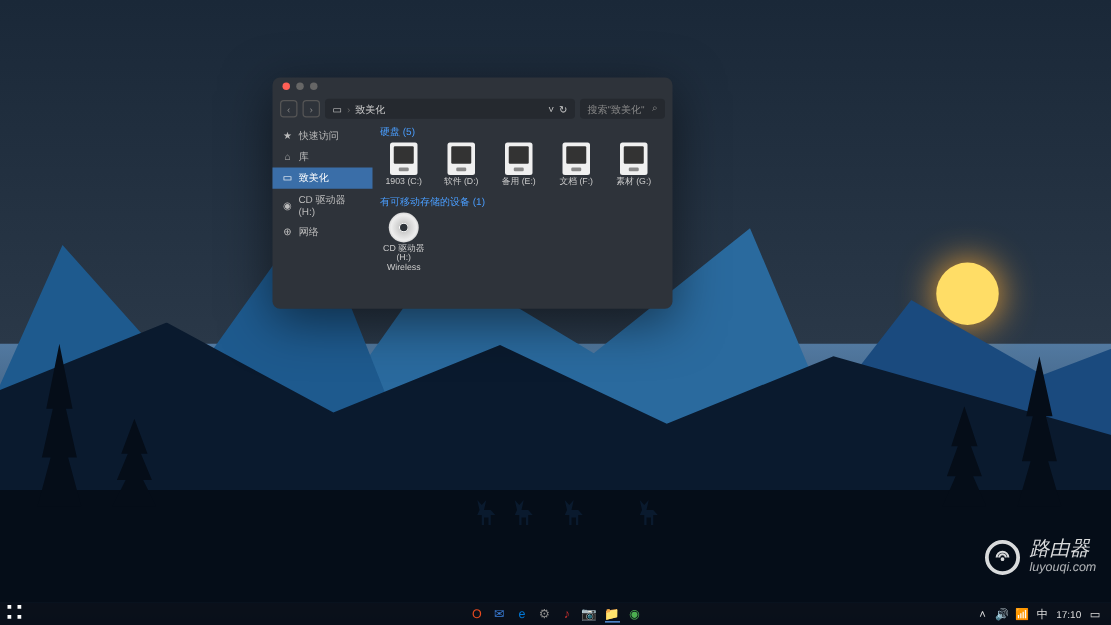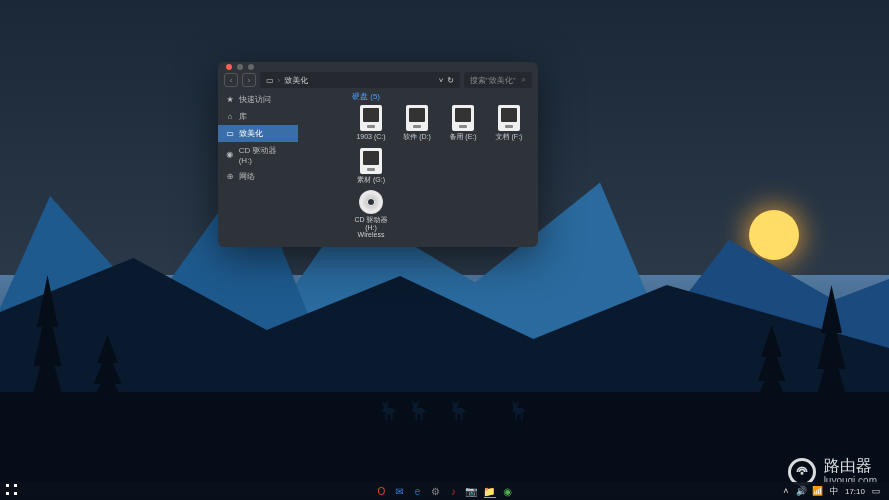--- a/index.html
+++ b/index.html
@@ -19,21 +19,21 @@
 .tree.t2 { left: 90px; height: 70px; }
 .tree.t3 { right: 40px; height: 120px; }
 .tree.t4 { right: 100px; height: 80px; }
 .deer { position: absolute; bottom: 80px; width: 18px; height: 20px; background: #0a1a2e; clip-path: polygon(30% 100%, 30% 60%, 10% 60%, 20% 40%, 10% 0%, 30% 20%, 50% 0%, 40% 40%, 70% 40%, 90% 60%, 70% 60%, 70% 100%, 60% 100%, 60% 70%, 40% 70%, 40% 100%); }
 .deer.d1 { left: 380px; }
 .deer.d2 { left: 410px; }
 .deer.d3 { left: 450px; }
 .deer.d4 { left: 510px; }
 
 
-.watermark { position: absolute; right: 12px; bottom: 14px; z-index: 5; display: flex; align-items: center; gap: 8px; opacity: 0.85; }
+.watermark { position: absolute; right: 12px; bottom: 40px; z-index: 5; display: flex; align-items: center; gap: 8px; opacity: 0.85; font-style: italic; }
 .watermark-icon { width: 28px; height: 28px; border: 3px solid #fff; border-radius: 50%; display: flex; align-items: center; justify-content: center; color: #fff; }
 .watermark-text { color: #fff; line-height: 1.1; }
 .watermark-title { font-size: 16px; font-weight: 500; }
 .watermark-sub { font-size: 10px; opacity: 0.8; }
 
 
 .window { position: absolute; left: 218px; top: 62px; width: 320px; height: 185px; background: #2e333a; border-radius: 6px; box-shadow: 0 10px 40px rgba(0,0,0,0.5); z-index: 10; display: flex; flex-direction: column; font-size: 9px; color: #ccc; }
 .titlebar { height: 14px; display: flex; align-items: center; padding: 0 8px; gap: 5px; }
 .tb-dot { width: 6px; height: 6px; border-radius: 50%; }
 .tb-close { background: #ff5f56; }
@@ -42,21 +42,21 @@
 .toolbar { height: 22px; display: flex; align-items: center; padding: 0 6px; gap: 4px; }
 .nav-btn { width: 14px; height: 14px; display: flex; align-items: center; justify-content: center; border: 1px solid #555; border-radius: 3px; font-size: 8px; color: #888; }
 .addressbar { flex: 1; height: 16px; background: #25292f; border-radius: 3px; display: flex; align-items: center; padding: 0 6px; gap: 4px; font-size: 8px; }
 .addressbar .sep { color: #666; }
 .searchbar { width: 68px; height: 16px; background: #25292f; border-radius: 3px; display: flex; align-items: center; padding: 0 6px; font-size: 8px; color: #888; gap: 3px; }
 .content { flex: 1; display: flex; }
 .sidebar { width: 80px; display: flex; flex-direction: column; font-size: 8px; padding-top: 2px; }
 .sb-item { display: flex; align-items: center; gap: 5px; padding: 3px 8px; color: #bbb; }
 .sb-item.active { background: #3a6ea8; color: #fff; }
 .sb-icon { width: 8px; height: 8px; display: inline-flex; align-items: center; justify-content: center; font-size: 8px; }
-.main { flex: 1; padding: 2px 6px; margin-left: 48px; }
+.main { flex: 1; padding: 2px 6px; }
 .section-header { color: #4a9eff; font-size: 8px; margin-bottom: 3px; }
 .items-grid { display: flex; gap: 8px; flex-wrap: wrap; margin-bottom: 6px; }
 .drive-item { display: flex; flex-direction: column; align-items: center; width: 38px; gap: 2px; }
 .drive-icon { width: 22px; height: 26px; background: #f0f0f0; border-radius: 2px; position: relative; display: flex; flex-direction: column; justify-content: flex-end; }
 .drive-icon::before { content: ""; position: absolute; top: 3px; left: 3px; right: 3px; height: 14px; background: #333; border-radius: 1px; }
 .drive-icon::after { content: ""; position: absolute; bottom: 3px; left: 7px; width: 8px; height: 3px; background: #888; border-radius: 1px; }
 .cd-icon { width: 24px; height: 24px; background: radial-gradient(circle, #fff 20%, #ccc 22%, #eee 60%, #999 100%); border-radius: 50%; position: relative; }
 .cd-icon::after { content: ""; position: absolute; top: 50%; left: 50%; width: 6px; height: 6px; background: #2e333a; border-radius: 50%; transform: translate(-50%, -50%); }
 .item-label { font-size: 7px; color: #ccc; text-align: center; line-height: 1.1; white-space: pre-line; }
 
@@ -167,20 +167,21 @@
         </div>
         <div class="drive-item">
           <div class="drive-icon"></div>
           <div class="item-label">文档 (F:)</div>
         </div>
         <div class="drive-item">
           <div class="drive-icon"></div>
           <div class="item-label">素材 (G:)</div>
         </div>
       </div>
+      <div class="section-header">有可移动存储的设备 (1)</div>
       <div class="items-grid">
         <div class="drive-item">
           <div class="cd-icon"></div>
           <div class="item-label">CD 驱动器
 (H:)
 Wireless</div>
         </div>
       </div>
     </div>
   </div>

